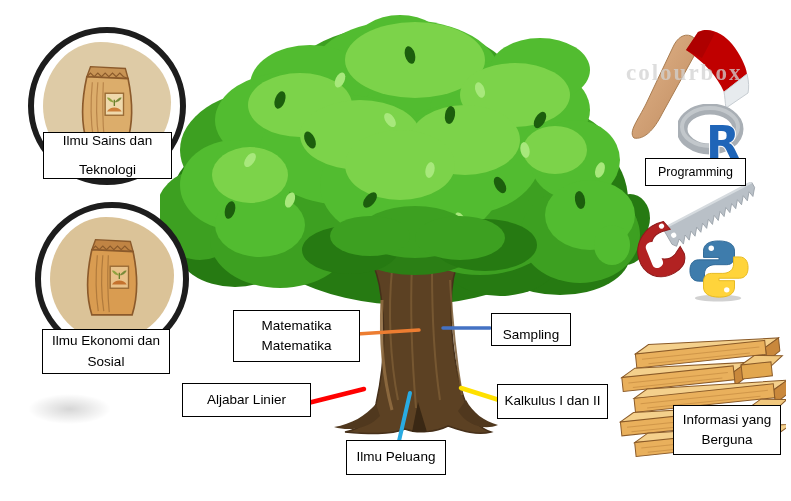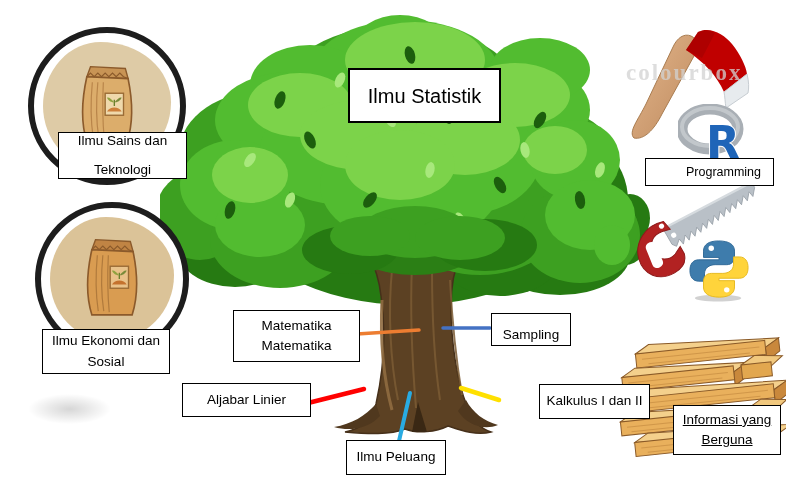--- a/index.html
+++ b/index.html
@@ -279,25 +279,22 @@
         <path d="M 32,24 C 31,45 31,65 33,86"></path>
       </g>
       <rect x="34" y="36" width="20" height="24" fill="#E9C28A" stroke="#9A6B35" stroke-width="1.5"></rect>
       <path d="M 44,50 L 44,43" stroke="#6B7F2E" stroke-width="1.5"></path>
       <path d="M 44,46 C 40,42 38,40 36,41 C 38,45 41,46 44,46 Z" fill="#8FA23F"></path>
       <path d="M 44,46 C 48,42 50,40 52,41 C 50,45 47,46 44,46 Z" fill="#7A8B3A"></path>
       <path d="M 36,56 C 39,50 49,50 52,56 Z" fill="#C4722E"></path>
     </svg>
   </div>
 
-  <div class="box title-box" style="left:348px;top:68px;width:149px;height:51px;">
-    <span class="ln">Ilmu Statistik</span>
-  </div>
-
-  <div class="box" style="left:58px;top:132px;width:127px;height:45px;gap:8px;">
+
+  <div class="box" style="left:43px;top:132px;width:127px;height:45px;gap:8px;">
     <span class="ln">Ilmu Sains dan</span>
     <span class="ln">Teknologi</span>
   </div>
 
   <div class="box" style="left:42px;top:329px;width:126px;height:43px;">
     <span class="ln">Ilmu Ekonomi dan</span>
     <span class="ln">Sosial</span>
   </div>
 
   <div class="box" style="left:233px;top:310px;width:125px;height:50px;">
@@ -306,30 +303,30 @@
   </div>
 
   <div class="box" style="left:491px;top:313px;width:78px;height:31px;justify-content:flex-end;">
     <span class="ln">Sampling</span>
   </div>
 
   <div class="box" style="left:182px;top:383px;width:127px;height:32px;">
     <span class="ln">Aljabar Linier</span>
   </div>
 
-  <div class="box" style="left:497px;top:384px;width:109px;height:33px;margin-left:42px;">
+  <div class="box" style="left:497px;top:384px;width:109px;height:33px;">
     <span class="ln">Kalkulus I dan II</span>
   </div>
 
   <div class="box" style="left:346px;top:440px;width:98px;height:33px;text-align:center;">
     <span class="ln">Ilmu Peluang</span>
   </div>
 
-  <div class="box" style="left:645px;top:158px;width:99px;height:26px;font-size:12.5px;padding-left:28px;">
+  <div class="box" style="left:645px;top:158px;width:99px;height:26px;font-size:12.5px;">
     <span class="ln">Programming</span>
   </div>
 
-  <div class="box" style="left:673px;top:405px;width:106px;height:48px;text-decoration:underline;">
+  <div class="box" style="left:673px;top:405px;width:106px;height:48px;">
     <span class="ln">Informasi yang</span>
     <span class="ln">Berguna</span>
   </div>
 
 </div>
 
 </body></html>

